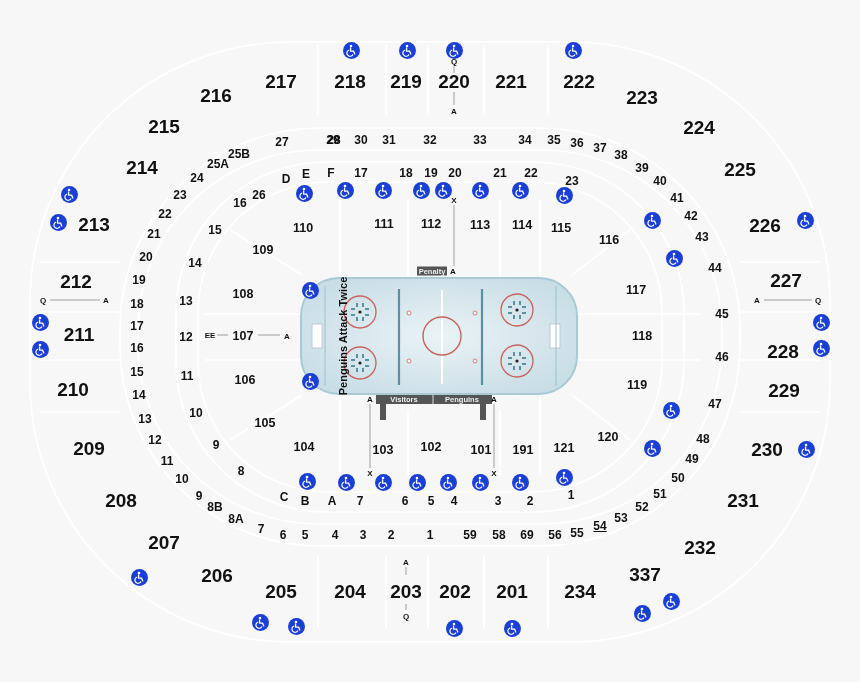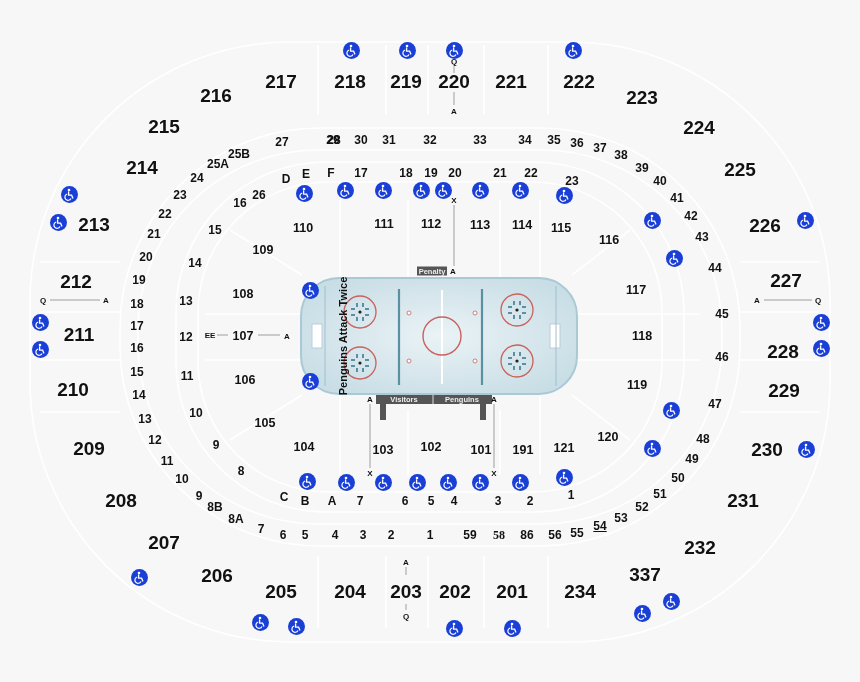--- a/index.html
+++ b/index.html
@@ -211,22 +211,22 @@
       <div class="lbl row" style="left: 715px; top: 404px;">47</div>
       <div class="lbl row" style="left: 703px; top: 439px;">48</div>
       <div class="lbl row" style="left: 692px; top: 459px;">49</div>
       <div class="lbl row" style="left: 678px; top: 478px;">50</div>
       <div class="lbl row" style="left: 660px; top: 494px;">51</div>
       <div class="lbl row" style="left: 642px; top: 507px;">52</div>
       <div class="lbl row" style="left: 621px; top: 518px;">53</div>
       <div class="lbl row" style="left: 600px; top: 526px; text-decoration: underline;">54</div>
       <div class="lbl row" style="left: 577px; top: 533px;">55</div>
       <div class="lbl row" style="left: 555px; top: 535px;">56</div>
-      <div class="lbl row" style="left: 527px; top: 535px;">86</div>
-      <div class="lbl row" style="left: 499px; top: 535px; font-family: Liberation Serif, serif;">58</div>
+      <div class="lbl row" style="left: 527px; top: 535px;">69</div>
+      <div class="lbl row" style="left: 499px; top: 535px;">58</div>
       <div class="lbl row" style="left: 470px; top: 535px;">59</div>
       <div class="lbl row" style="left: 430px; top: 535px;">1</div>
       <div class="lbl row" style="left: 391px; top: 535px;">2</div>
       <div class="lbl row" style="left: 363px; top: 535px;">3</div>
       <div class="lbl row" style="left: 335px; top: 535px;">4</div>
       <div class="lbl row" style="left: 305px; top: 535px;">5</div>
       <div class="lbl row" style="left: 283px; top: 535px;">6</div>
       <div class="lbl row" style="left: 261px; top: 529px;">7</div>
       <div class="lbl row" style="left: 236px; top: 519px;">8A</div>
       <div class="lbl row" style="left: 215px; top: 507px;">8B</div>

